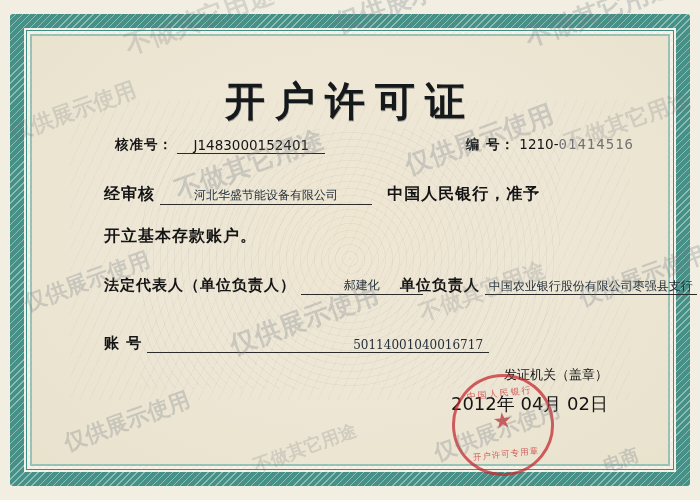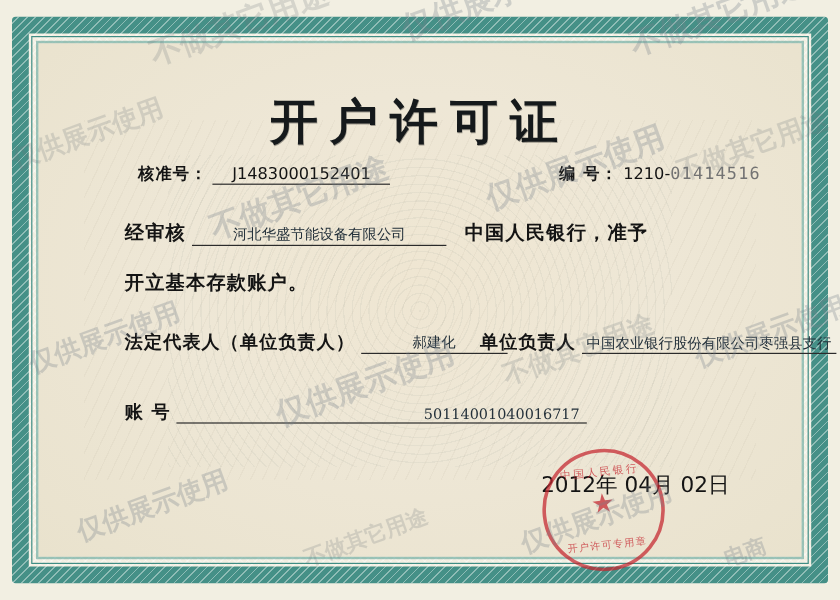--- a/index.html
+++ b/index.html
@@ -277,20 +277,23 @@
     <div class="row" id="row-bank">
       <span class="label">单位负责人</span>
       <span class="uline handwritten" style="min-width:185px; padding:0 4px; white-space:normal; line-height:1.25; text-align:left;">中国农业银行股份有限公司枣强县支行</span>
     </div>
 
     <div class="row" id="row-account">
       <span class="label">账 号</span>
       <span class="uline handwritten" style="min-width:330px; padding:0 6px; text-align:right;">50114001040016717</span>
     </div>
 
+    <div class="row" id="row-issuer">
+      <span>发证机关（盖章）</span>
+    </div>
 
     <div class="row" id="row-date">
       <span>2012年 04月 02日</span>
     </div>
 
     <div class="seal">
       <div class="seal-top">中国人民银行</div>
       <div class="star">★</div>
       <div class="seal-bottom">开户许可专用章</div>
     </div>

